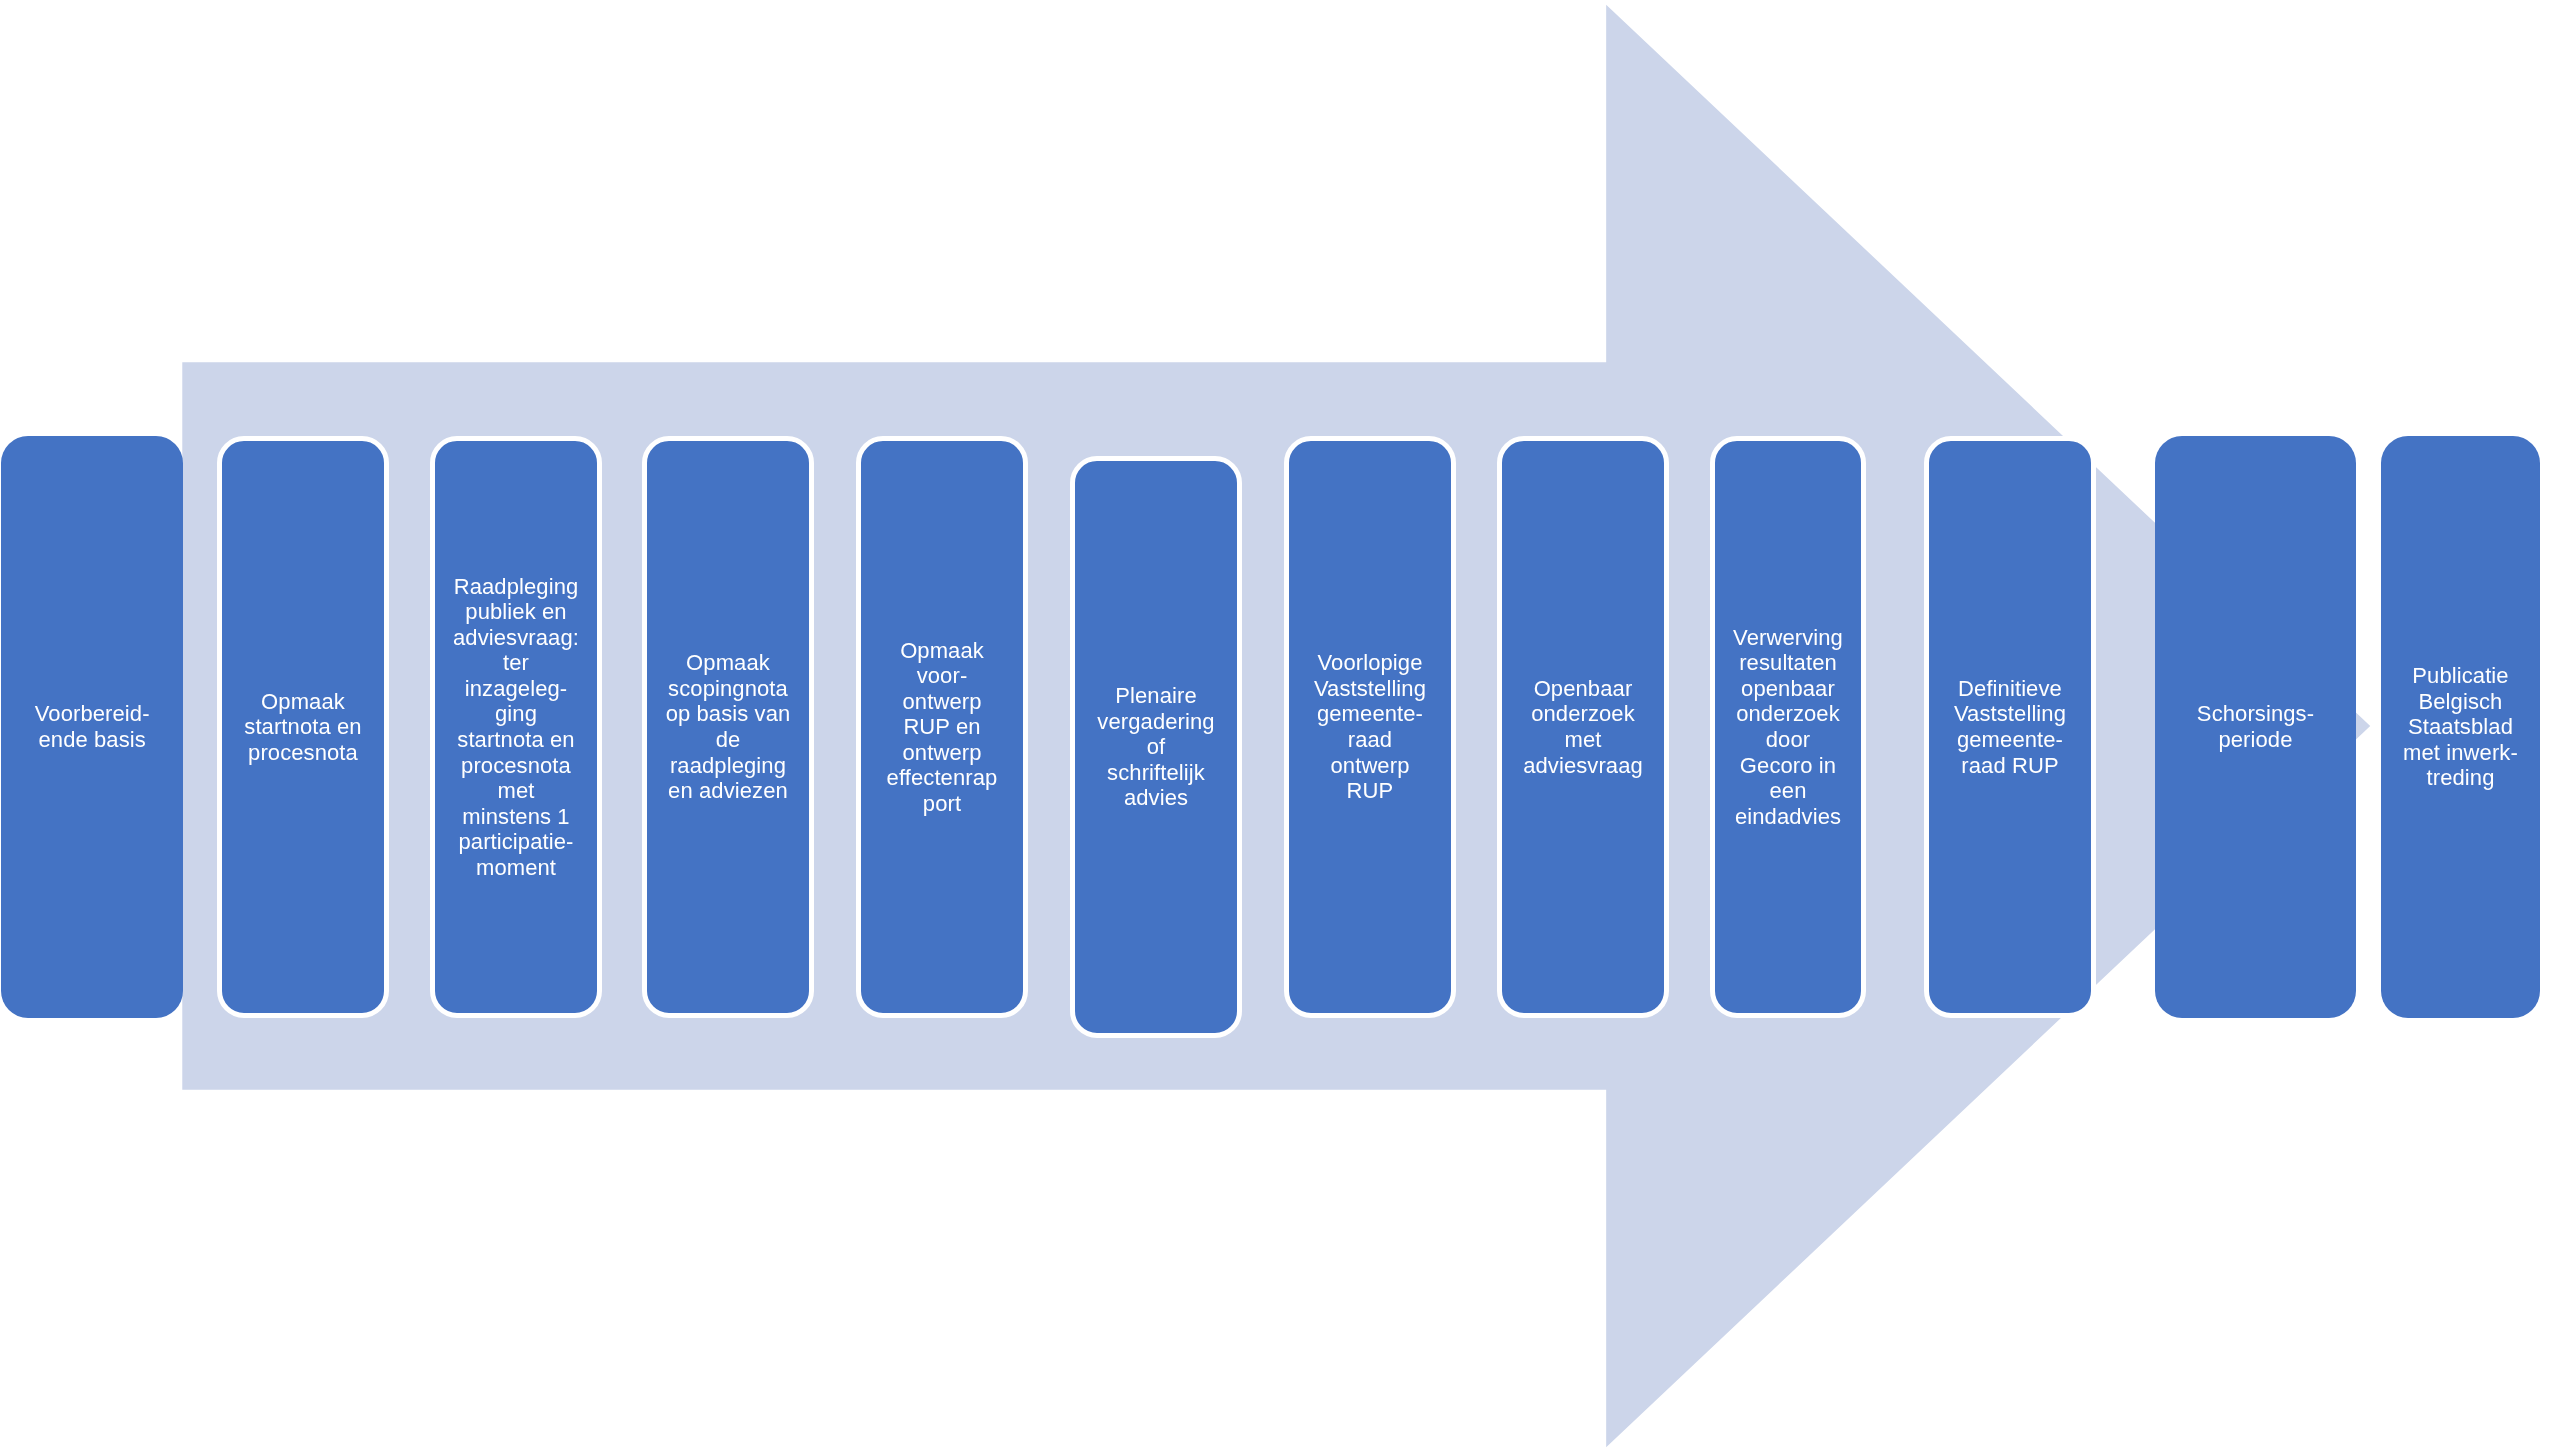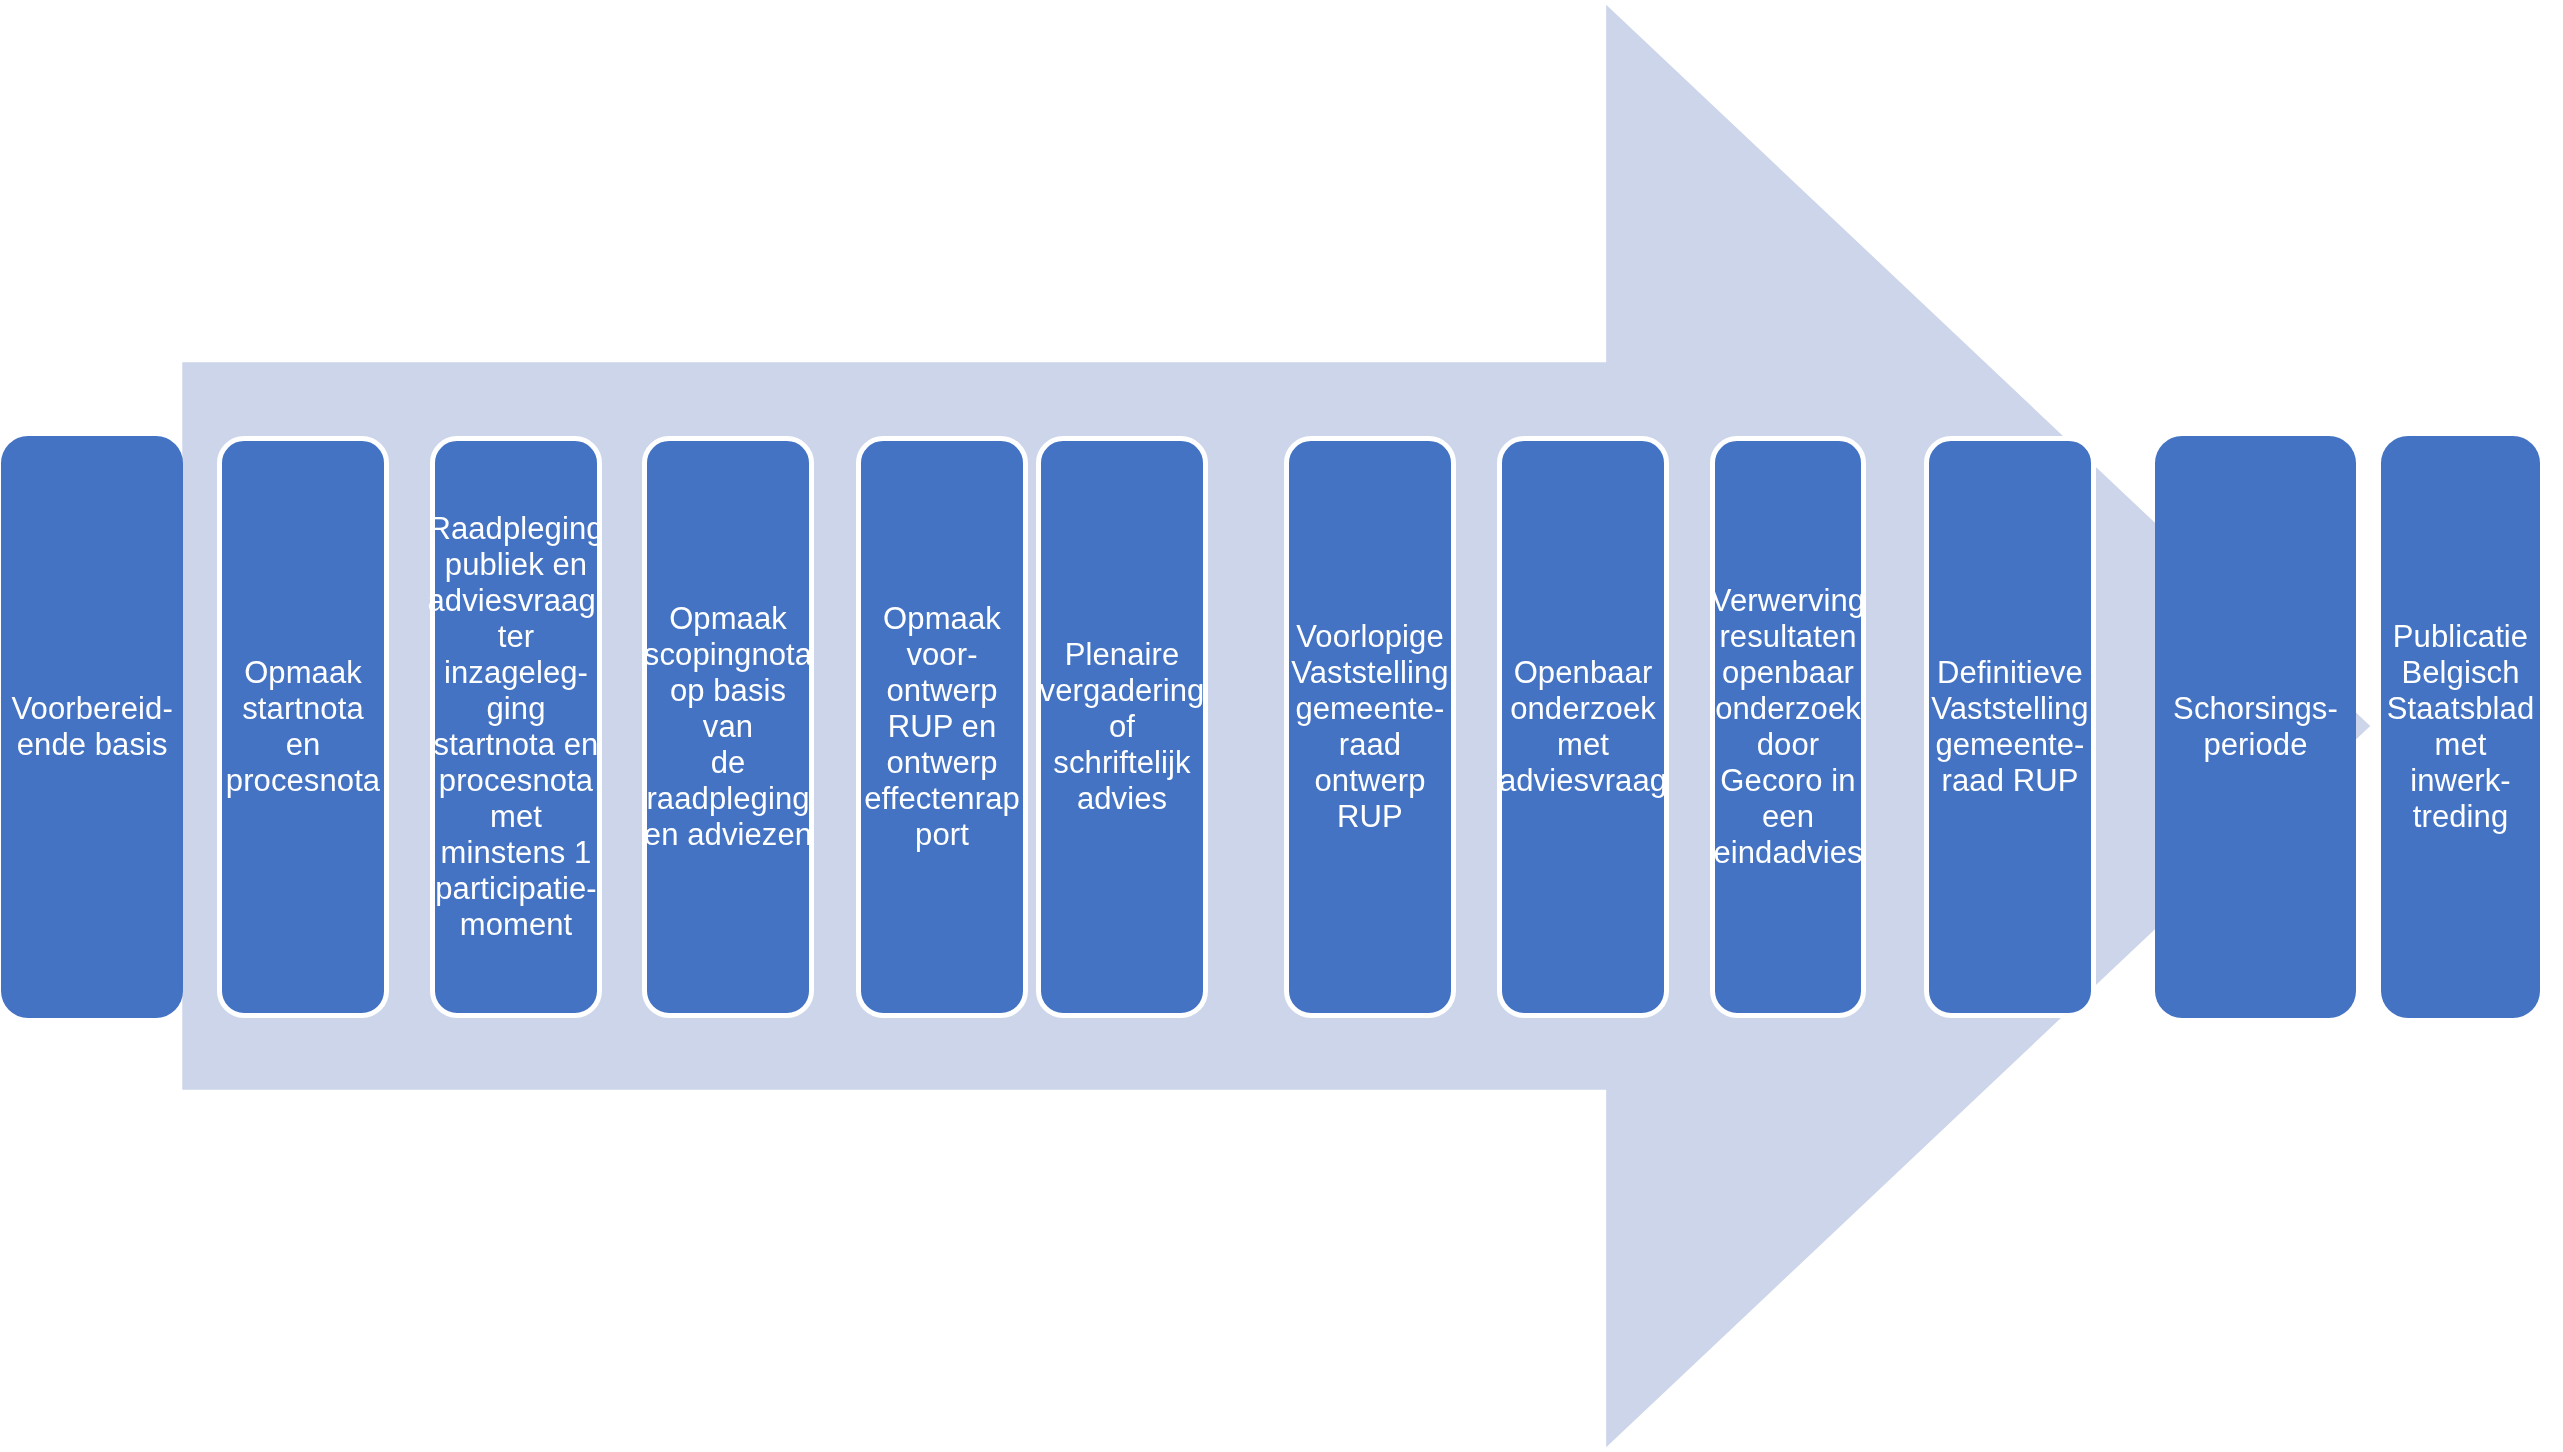--- a/index.html
+++ b/index.html
@@ -48,21 +48,21 @@
     align-items: center;
     justify-content: center;
   }
   .step-box.outlined {
     border: 5.2px solid #ffffff;
   }
 
   .step-label {
     color: #ffffff;
     text-align: center;
-    font-size: 31px;
+    font-size: 22px;
     line-height: 1.16;
     padding: 0 11px;
     white-space: pre-line;
     font-weight: 400;
     letter-spacing: 0.1px;
   }
 </style>
 </head>
 <body>
 
@@ -112,21 +112,21 @@
     <div class="step-box outlined" style="left:856px; width:172px;">
       <span class="step-label">Opmaak
 voor-
 ontwerp
 RUP en
 ontwerp
 effectenrap
 port</span>
     </div>
 
-    <div class="step-box outlined" style="left:1036px; width:172px;">
+    <div class="step-box outlined" style="left:1070px; width:172px;margin-top:20px;">
       <span class="step-label">Plenaire
 vergadering
 of
 schriftelijk
 advies</span>
     </div>
 
     <div class="step-box outlined" style="left:1284px; width:172px;">
       <span class="step-label">Voorlopige
 Vaststelling

